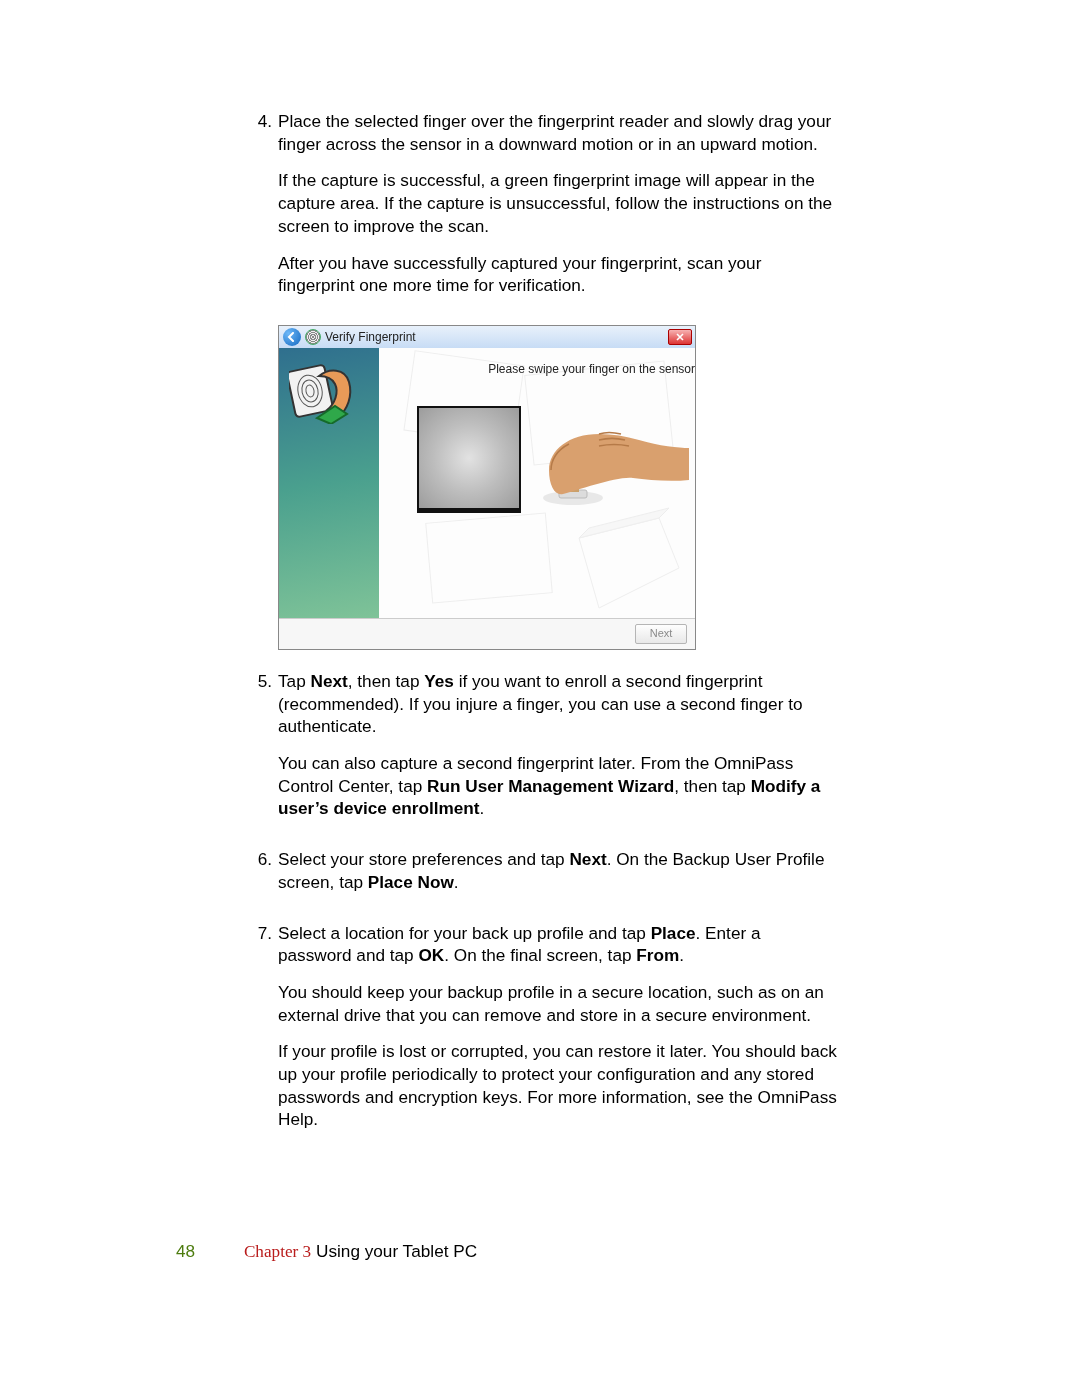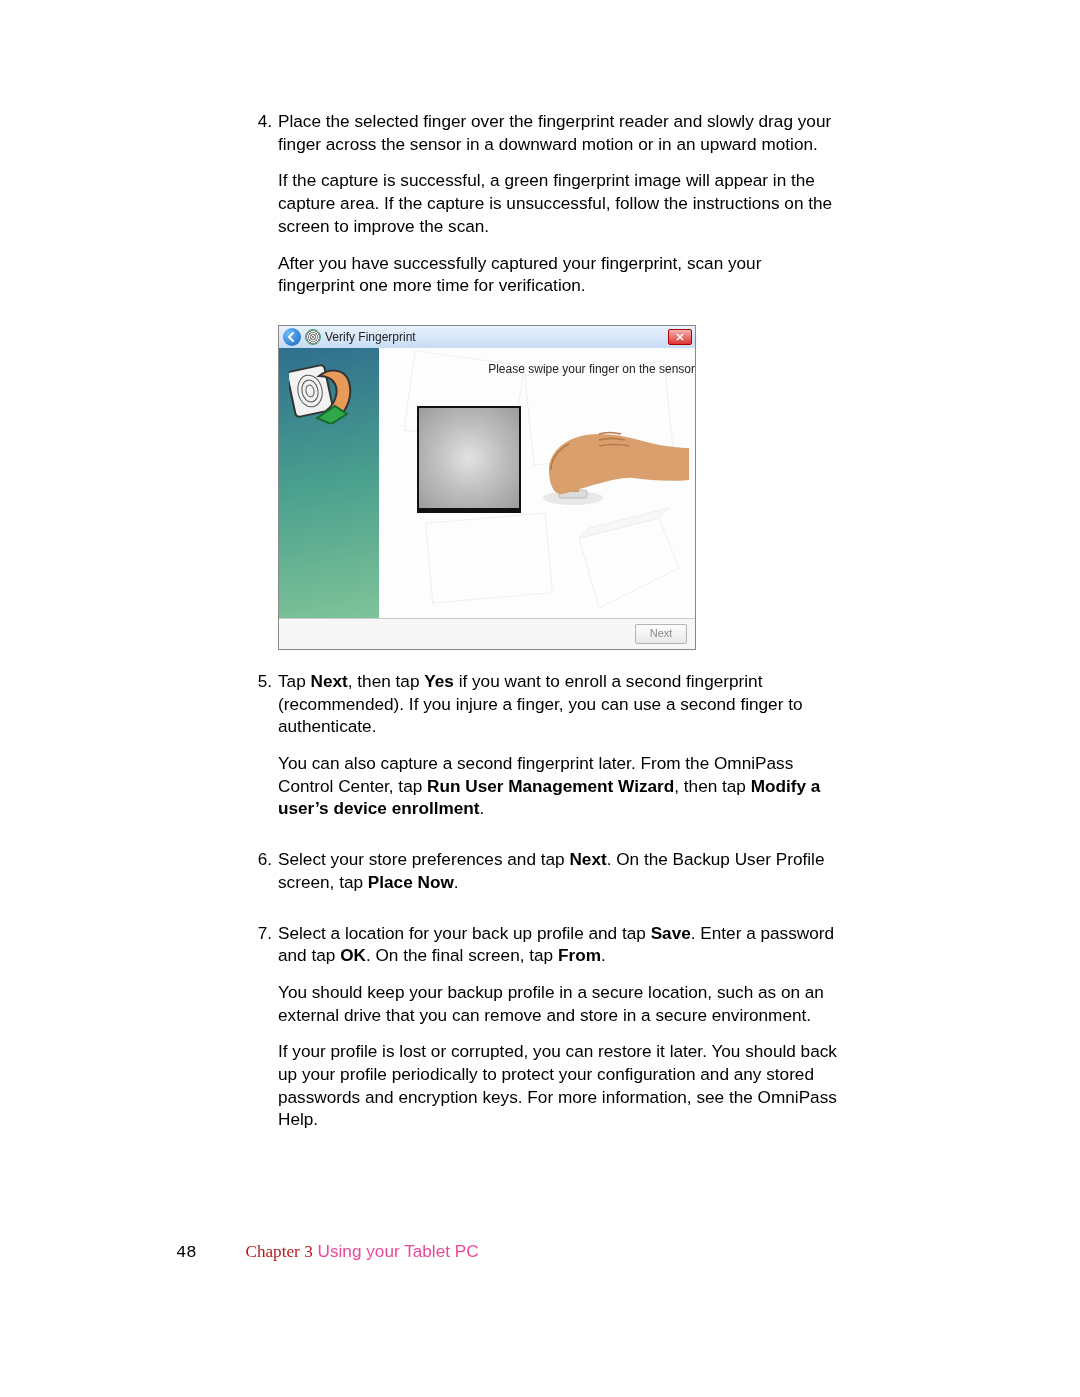--- a/index.html
+++ b/index.html
@@ -142,23 +142,23 @@
     border-radius: 2px;
   }
 
   
   .pg-footer {
     position: absolute;
     left: 176px;
     bottom: 135px;
     font-size: 17.2px;
   }
-  .pg-num { color: #000000; font-family: Liberation Mono, monospace; }
+  .pg-num { color: #4d7c0f; }
   .ch-label { color: #b91c1c; margin-left: 44px; font-family: Liberation Serif, serif; }
-  .ch-title { color: #ec4899; }
+  .ch-title { color: #000000; }
 </style>
 </head>
 <body>
 
 <div class="page">
   <div class="content">
 
     <div class="ol-item">
       <div class="ol-num">4.</div>
       <div class="ol-body">
@@ -235,21 +235,21 @@
     <div class="ol-item">
       <div class="ol-num">6.</div>
       <div class="ol-body">
         <p><span>Select your store preferences and tap </span><b>Next</b><span>. On the Backup User Profile screen, tap </span><b>Place Now</b><span>.</span></p>
       </div>
     </div>
 
     <div class="ol-item">
       <div class="ol-num">7.</div>
       <div class="ol-body">
-        <p><span>Select a location for your back up profile and tap </span><b>Save</b><span>. Enter a password and tap </span><b>OK</b><span>. On the final screen, tap </span><b>From</b><span>.</span></p>
+        <p><span>Select a location for your back up profile and tap </span><b>Place</b><span>. Enter a password and tap </span><b>OK</b><span>. On the final screen, tap </span><b>From</b><span>.</span></p>
         <p>You should keep your backup profile in a secure location, such as on an external drive that you can remove and store in a secure environment.</p>
         <p>If your profile is lost or corrupted, you can restore it later. You should back up your profile periodically to protect your configuration and any stored passwords and encryption keys. For more information, see the OmniPass Help.</p>
       </div>
     </div>
 
   </div>
 
   <div class="pg-footer">
     <span class="pg-num">48</span>
     <span class="ch-label">Chapter 3</span><span class="ch-title">  Using your Tablet PC</span>

